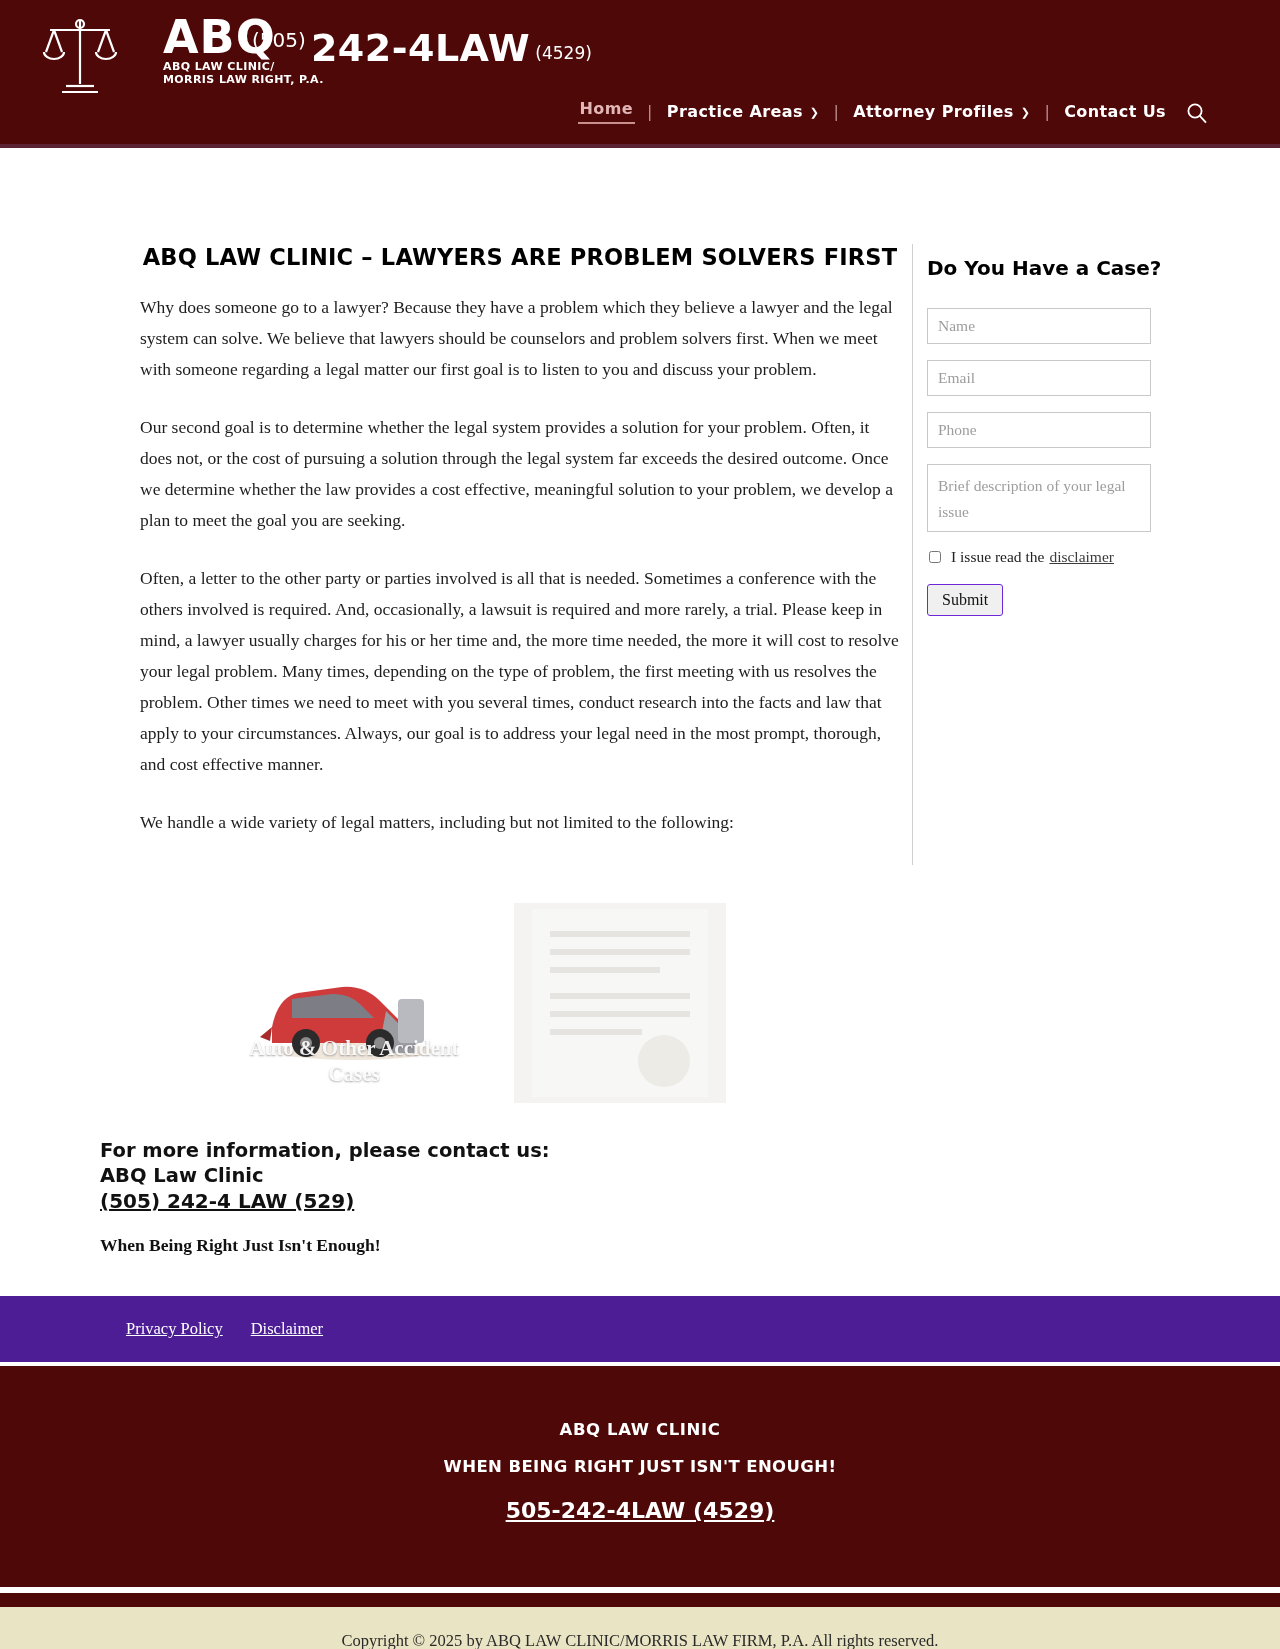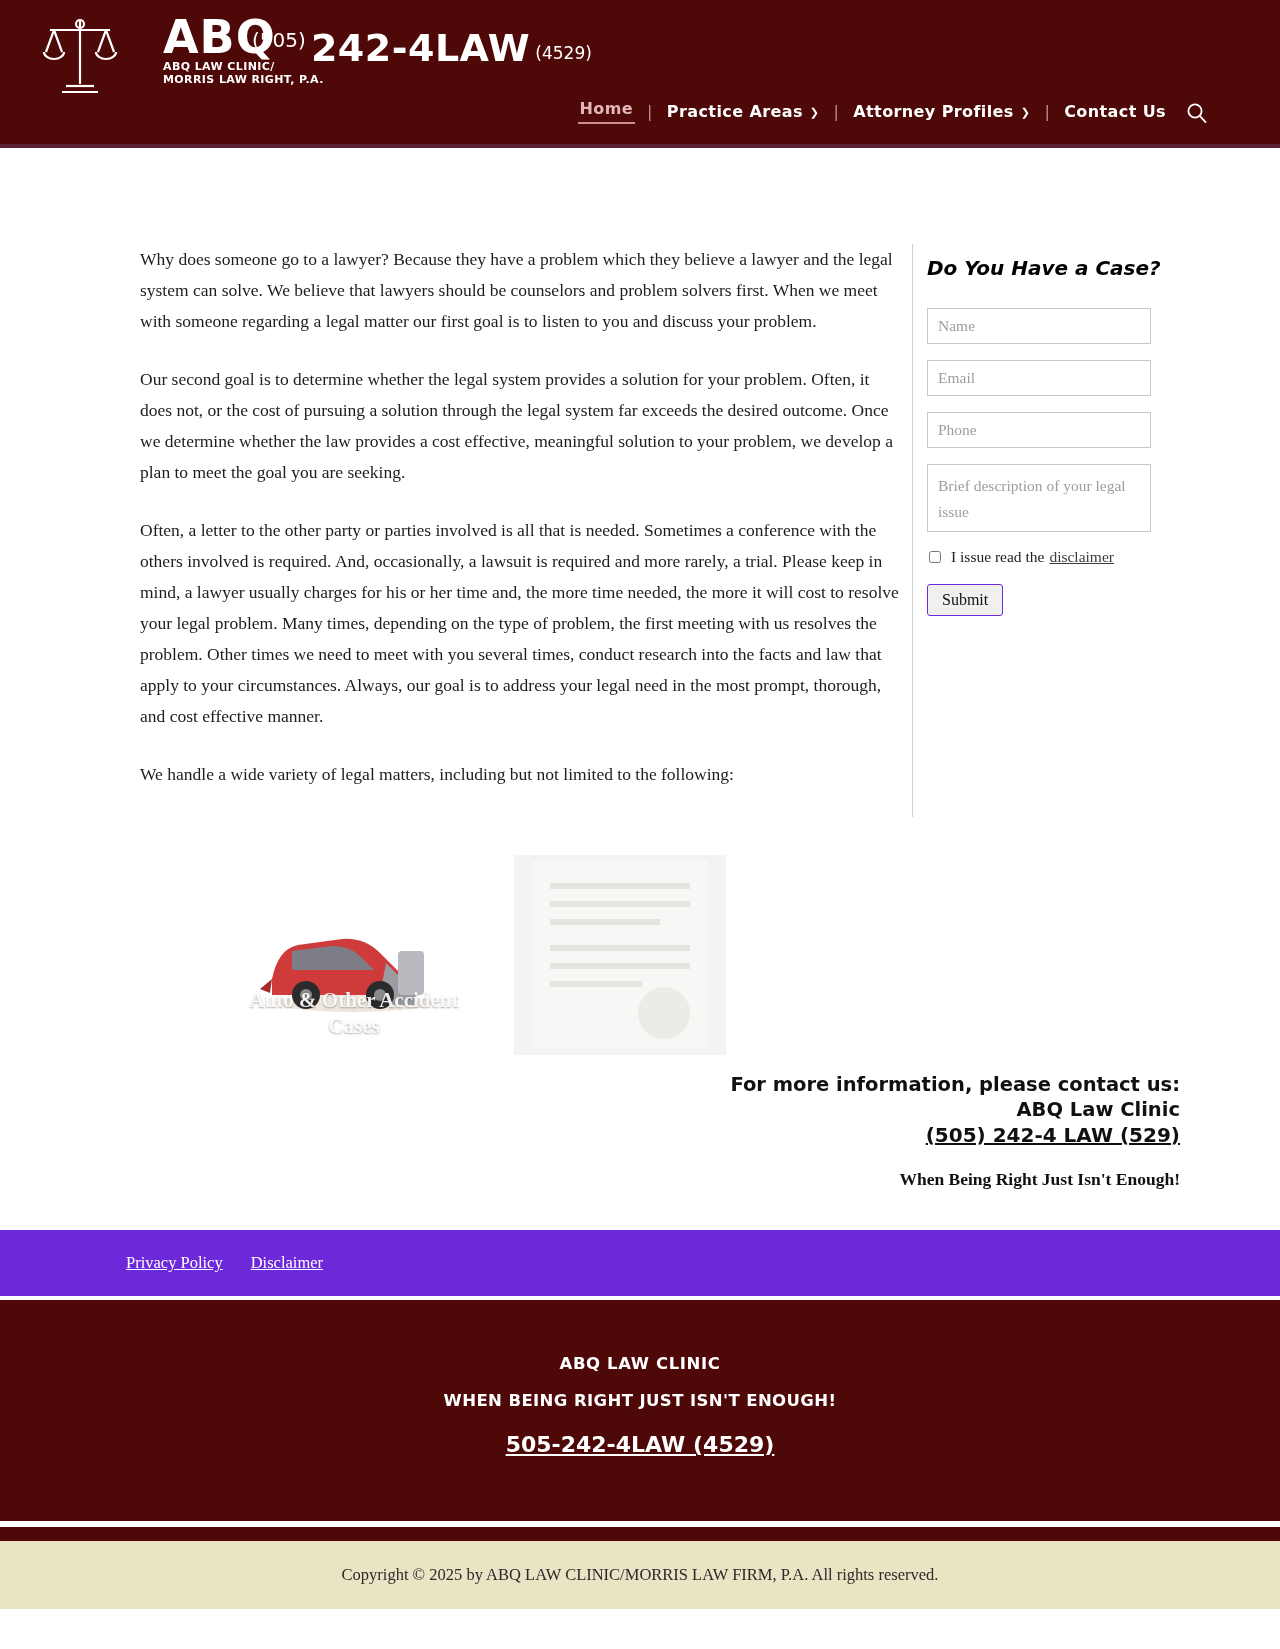--- a/index.html
+++ b/index.html
@@ -128,21 +128,20 @@
     border-left: 1px solid #cfcfcf;
     padding-left: 14px;
     min-height: 440px;
   }
   .sidebar h3 {
     font-family: "DejaVu Sans", sans-serif;
     font-size: 20px;
     font-weight: bold;
     color: #000;
     margin: 12px 0 28px 0;
-    font-style: italic;
   }
   .field {
     width: 224px;
     height: 36px;
     border: 1px solid #c9c9c9;
     background: #fff;
     font-family: "Liberation Serif", serif;
     font-size: 15.5px;
     color: #333;
     padding: 6px 10px;
@@ -225,22 +224,22 @@
     height: 130px;
   }
   .doc-art {
     position: absolute;
     left: 0; top: 0; right: 0; bottom: 0;
     opacity: 0.35;
   }
 
   
   .contact-block {
-    text-align: right;
-    margin: 18px auto 0 auto;
+    text-align: left;
+    margin: 36px auto 0 auto;
     width: 1080px;
     font-family: "DejaVu Sans", sans-serif;
   }
   .contact-line1 {
     font-size: 19.5px;
     font-weight: bold;
     color: #111;
     margin-bottom: 2px;
   }
   .contact-line2 {
@@ -261,21 +260,21 @@
     font-family: "Liberation Serif", serif;
     font-size: 17.5px;
     font-weight: bold;
     color: #111;
     margin-top: 12px;
   }
 
   
   .legal-bar {
     margin-top: 40px;
-    background: #6d28d9;
+    background: #4c1d95;
     height: 70px;
     display: flex;
     align-items: center;
     padding-left: 126px;
     border-bottom: 4px solid #ffffff;
   }
   .legal-bar a {
     color: #ffffff;
     font-size: 16.5px;
     text-decoration: underline;
@@ -381,20 +380,21 @@
     <svg width="22" height="22" viewBox="0 0 22 22">
       <circle cx="9" cy="9" r="6.6" stroke="#ffffff" stroke-width="1.8" fill="none"></circle>
       <line x1="13.6" y1="13.6" x2="20" y2="20.6" stroke="#ffffff" stroke-width="1.8"></line>
     </svg>
   </span>
 </div>
 
 <div class="main">
 
   <div class="content-col">
+    <h1 class="page-title">ABQ LAW CLINIC – LAWYERS ARE PROBLEM SOLVERS FIRST</h1>
     <p>Why does someone go to a lawyer? Because they have a problem which they believe a lawyer and the legal system can solve. We believe that lawyers should be counselors and problem solvers first. When we meet with someone regarding a legal matter our first goal is to listen to you and discuss your problem.</p>
     <p>Our second goal is to determine whether the legal system provides a solution for your problem. Often, it does not, or the cost of pursuing a solution through the legal system far exceeds the desired outcome. Once we determine whether the law provides a cost effective, meaningful solution to your problem, we develop a plan to meet the goal you are seeking.</p>
     <p>Often, a letter to the other party or parties involved is all that is needed. Sometimes a conference with the others involved is required. And, occasionally, a lawsuit is required and more rarely, a trial. Please keep in mind, a lawyer usually charges for his or her time and, the more time needed, the more it will cost to resolve your legal problem. Many times, depending on the type of problem, the first meeting with us resolves the problem. Other times we need to meet with you several times, conduct research into the facts and law that apply to your circumstances. Always, our goal is to address your legal need in the most prompt, thorough, and cost effective manner.</p>
     <p>We handle a wide variety of legal matters, including but not limited to the following:</p>
   </div>
 
   <div class="sidebar">
     <h3>Do You Have a Case?</h3>
 
     <input class="field" type="text" placeholder="Name" style="">

